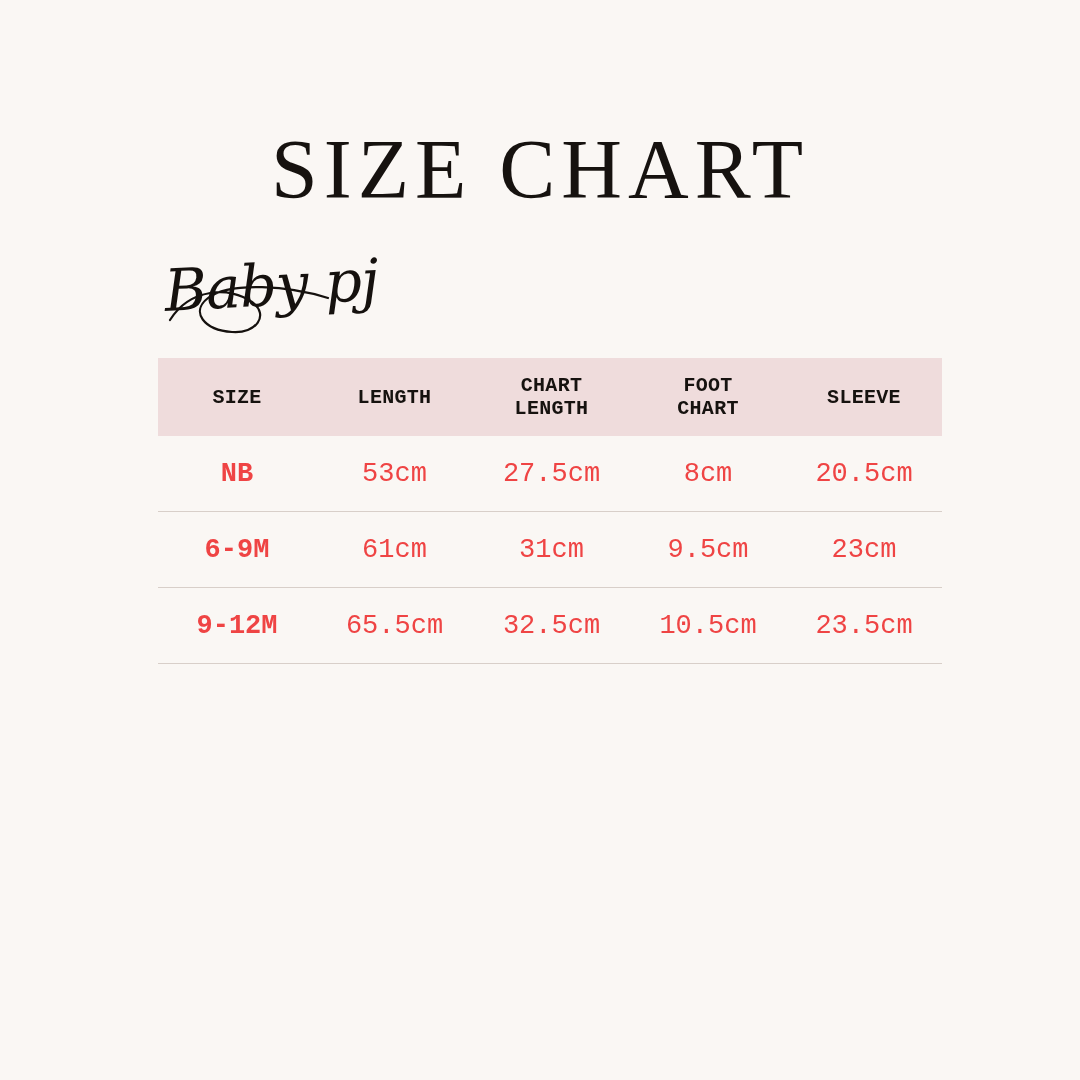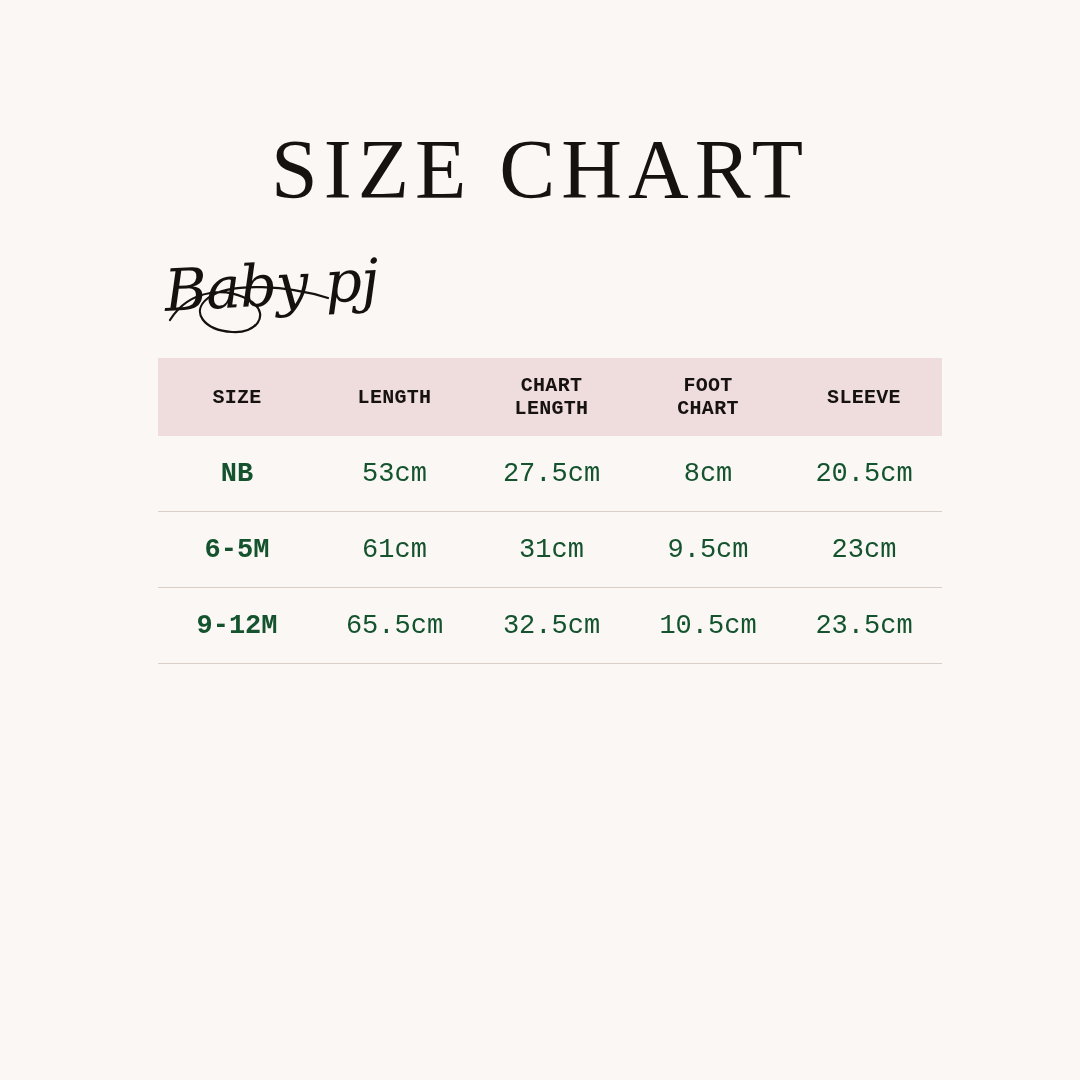--- a/index.html
+++ b/index.html
@@ -73,21 +73,21 @@
     padding: 16px 4px;
     height: 78px;
     box-sizing: border-box;
     text-align: center;
     line-height: 1.15;
     letter-spacing: 0.3px;
   }
   table.size-table tbody td {
     text-align: center;
     font-size: 27px;
-    color: #14532d;
+    color: #ef4444;
     height: 73px;
     border-bottom: 1.5px solid #d8cfc9;
     font-weight: 400;
   }
   table.size-table tbody td.size-col {
     font-weight: bold;
     font-size: 27px;
   }
   table.size-table tbody tr:first-child td {
     border-top: none;
@@ -142,21 +142,21 @@
       </thead>
       <tbody>
         <tr>
           <td class="size-col">NB</td>
           <td>53cm</td>
           <td>27.5cm</td>
           <td>8cm</td>
           <td>20.5cm</td>
         </tr>
         <tr>
-          <td class="size-col">6-5M</td>
+          <td class="size-col">6-9M</td>
           <td>61cm</td>
           <td>31cm</td>
           <td>9.5cm</td>
           <td>23cm</td>
         </tr>
         <tr>
           <td class="size-col">9-12M</td>
           <td>65.5cm</td>
           <td>32.5cm</td>
           <td>10.5cm</td>

